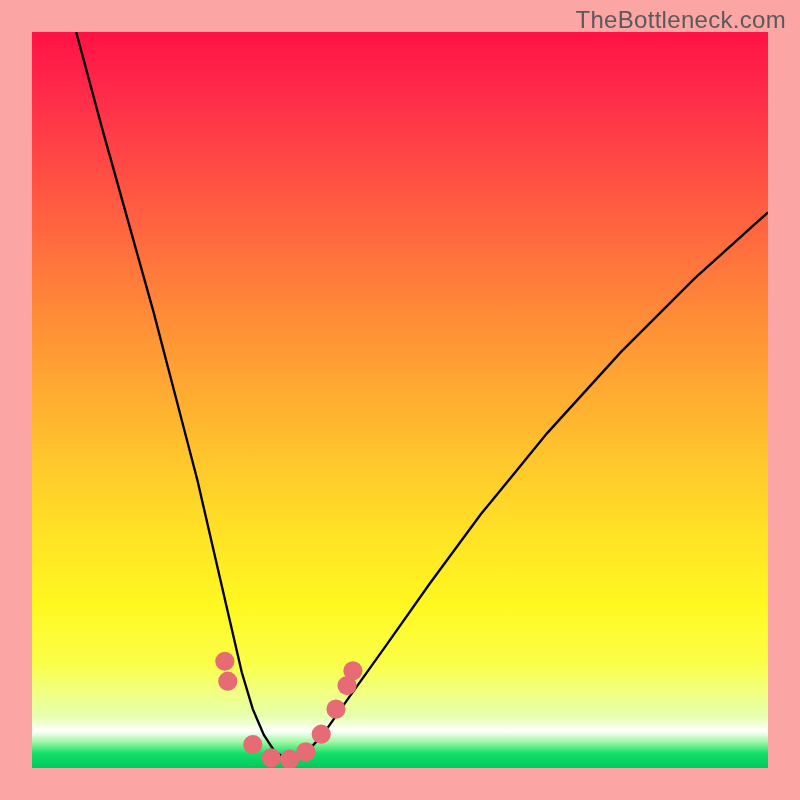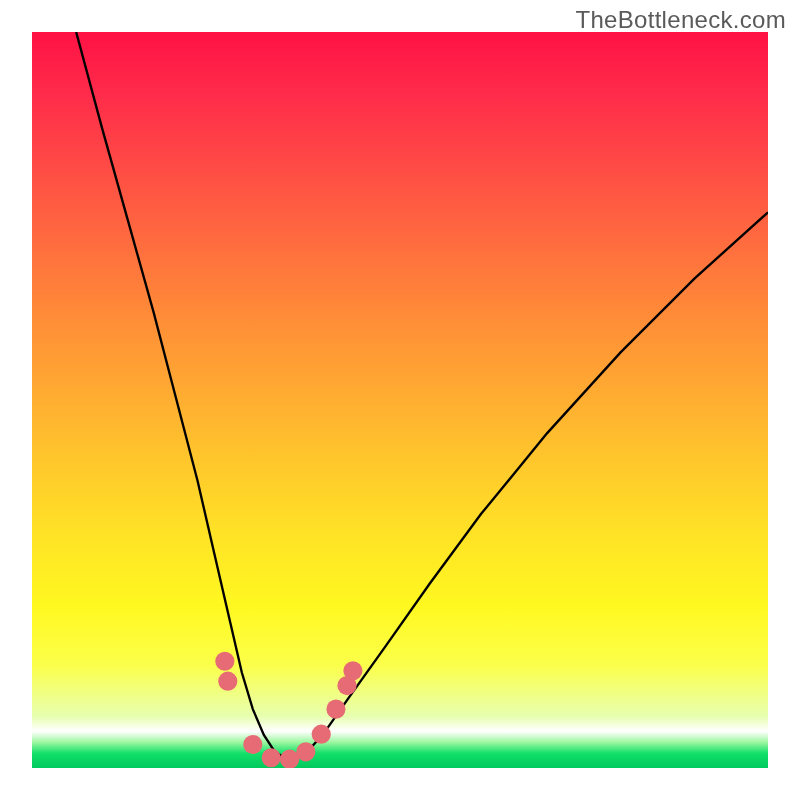--- a/index.html
+++ b/index.html
@@ -10,21 +10,21 @@
     background: #000;
     overflow: hidden;
     font-family: Arial, Helvetica, sans-serif;
   }
   .frame {
     position: absolute;
     top: 0;
     left: 0;
     width: 800px;
     height: 800px;
-    background: #ffffff;
+    background: #fca5a5;
   }
   .plot {
     position: absolute;
     top: 32px;
     left: 32px;
     width: 736px;
     height: 736px;
     overflow: hidden;
     background: linear-gradient(
       to bottom,

